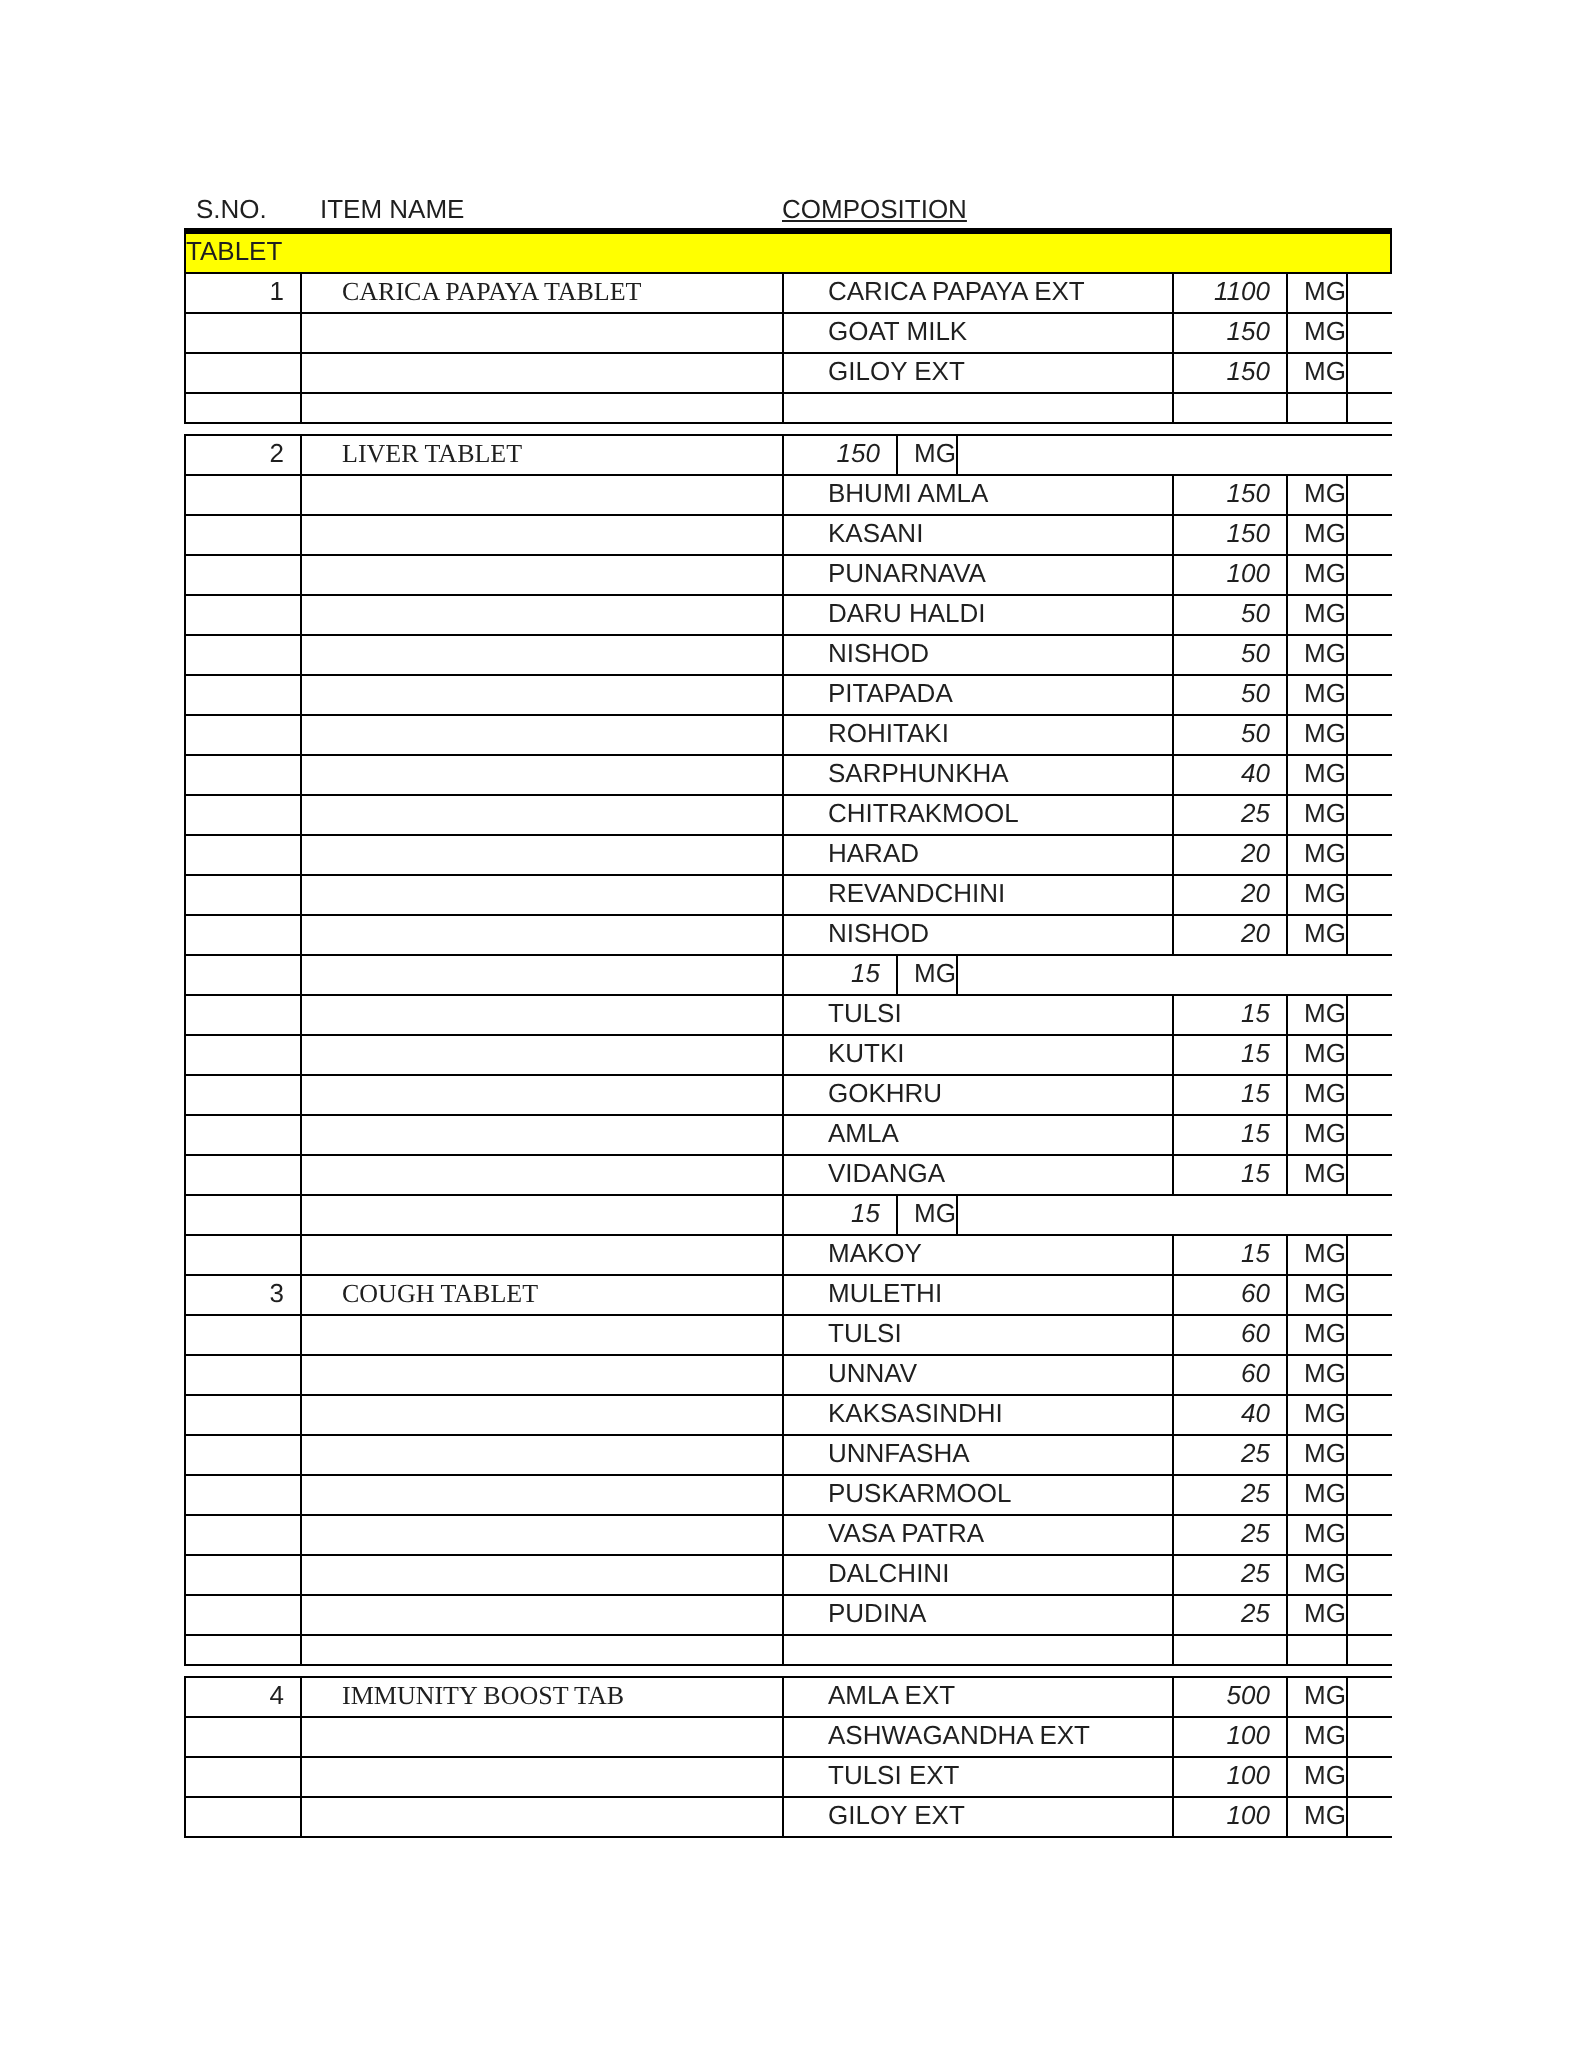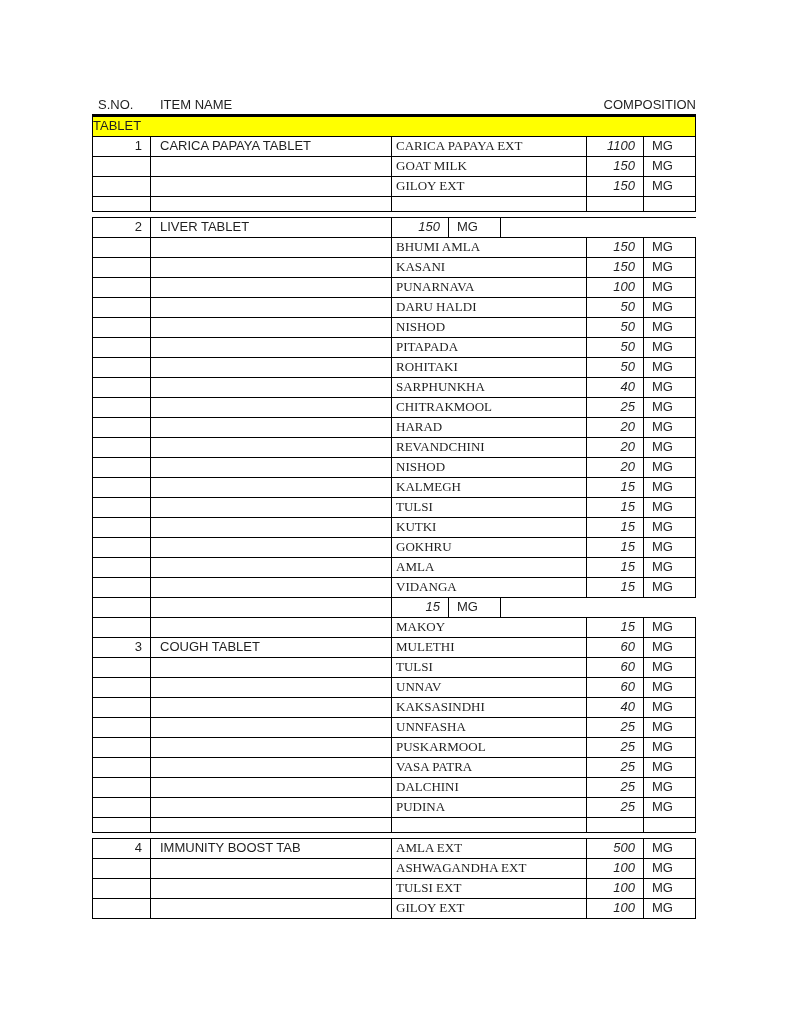--- a/index.html
+++ b/index.html
@@ -18,21 +18,21 @@
     position: absolute;
     left: 92px;
     top: 97px;
     width: 604px;
     display: flex;
     font-size: 13px;
     line-height: 16px;
   }
   .col-headers .h1 { width: 58px; padding-left: 6px; box-sizing: border-box; }
   .col-headers .h2 { width: 241px; padding-left: 10px; box-sizing: border-box; }
-  .col-headers .h3 { width: 305px; text-align: right; box-sizing: border-box; }
+  .col-headers .h3 { width: 305px; text-align: left; box-sizing: border-box; text-decoration: underline; }
   .tablewrap {
     position: absolute;
     left: 92px;
     top: 114px;
     width: 604px;
   }
   .banner {
     box-sizing: border-box;
     height: 23px;
     border: 1px solid #000;
@@ -54,24 +54,24 @@
     box-sizing: border-box;
     border-left: 1px solid #000;
     height: 100%;
     font-size: 13px;
     line-height: 18px;
     overflow: hidden;
     white-space: nowrap;
   }
   .row > div:last-child { border-right: 1px solid #000; }
   .c1 { width: 58px;  text-align: right; padding-right: 8px; }
-  .c2 { width: 241px; padding-left: 9px; }
-  .c3 { width: 195px; padding-left: 4px; font-family: Liberation Serif, serif; }
+  .c2 { width: 241px; padding-left: 20px; font-family: Liberation Serif, serif; }
+  .c3 { width: 195px; padding-left: 22px; }
   .c4 { width: 57px;  text-align: right; padding-right: 8px; font-style: italic; }
-  .c5 { width: 53px;  padding-left: 8px; }
+  .c5 { width: 31px;  padding-left: 8px; }
 </style>
 </head>
 <body>
 
 <div class="sheet">
   <div class="col-headers">
     <div class="h1">S.NO.</div>
     <div class="h2">ITEM NAME</div>
     <div class="h3">COMPOSITION</div>
   </div>
@@ -195,21 +195,20 @@
         <div class="row">
           <div class="c1"></div>
           <div class="c2"></div>
           <div class="c3">NISHOD</div>
           <div class="c4">20</div>
           <div class="c5">MG</div>
         </div>
         <div class="row">
           <div class="c1"></div>
           <div class="c2"></div>
-          <div class="c3">KALMEGH</div>
           <div class="c4">15</div>
           <div class="c5">MG</div>
         </div>
         <div class="row">
           <div class="c1"></div>
           <div class="c2"></div>
           <div class="c3">TULSI</div>
           <div class="c4">15</div>
           <div class="c5">MG</div>
         </div>

